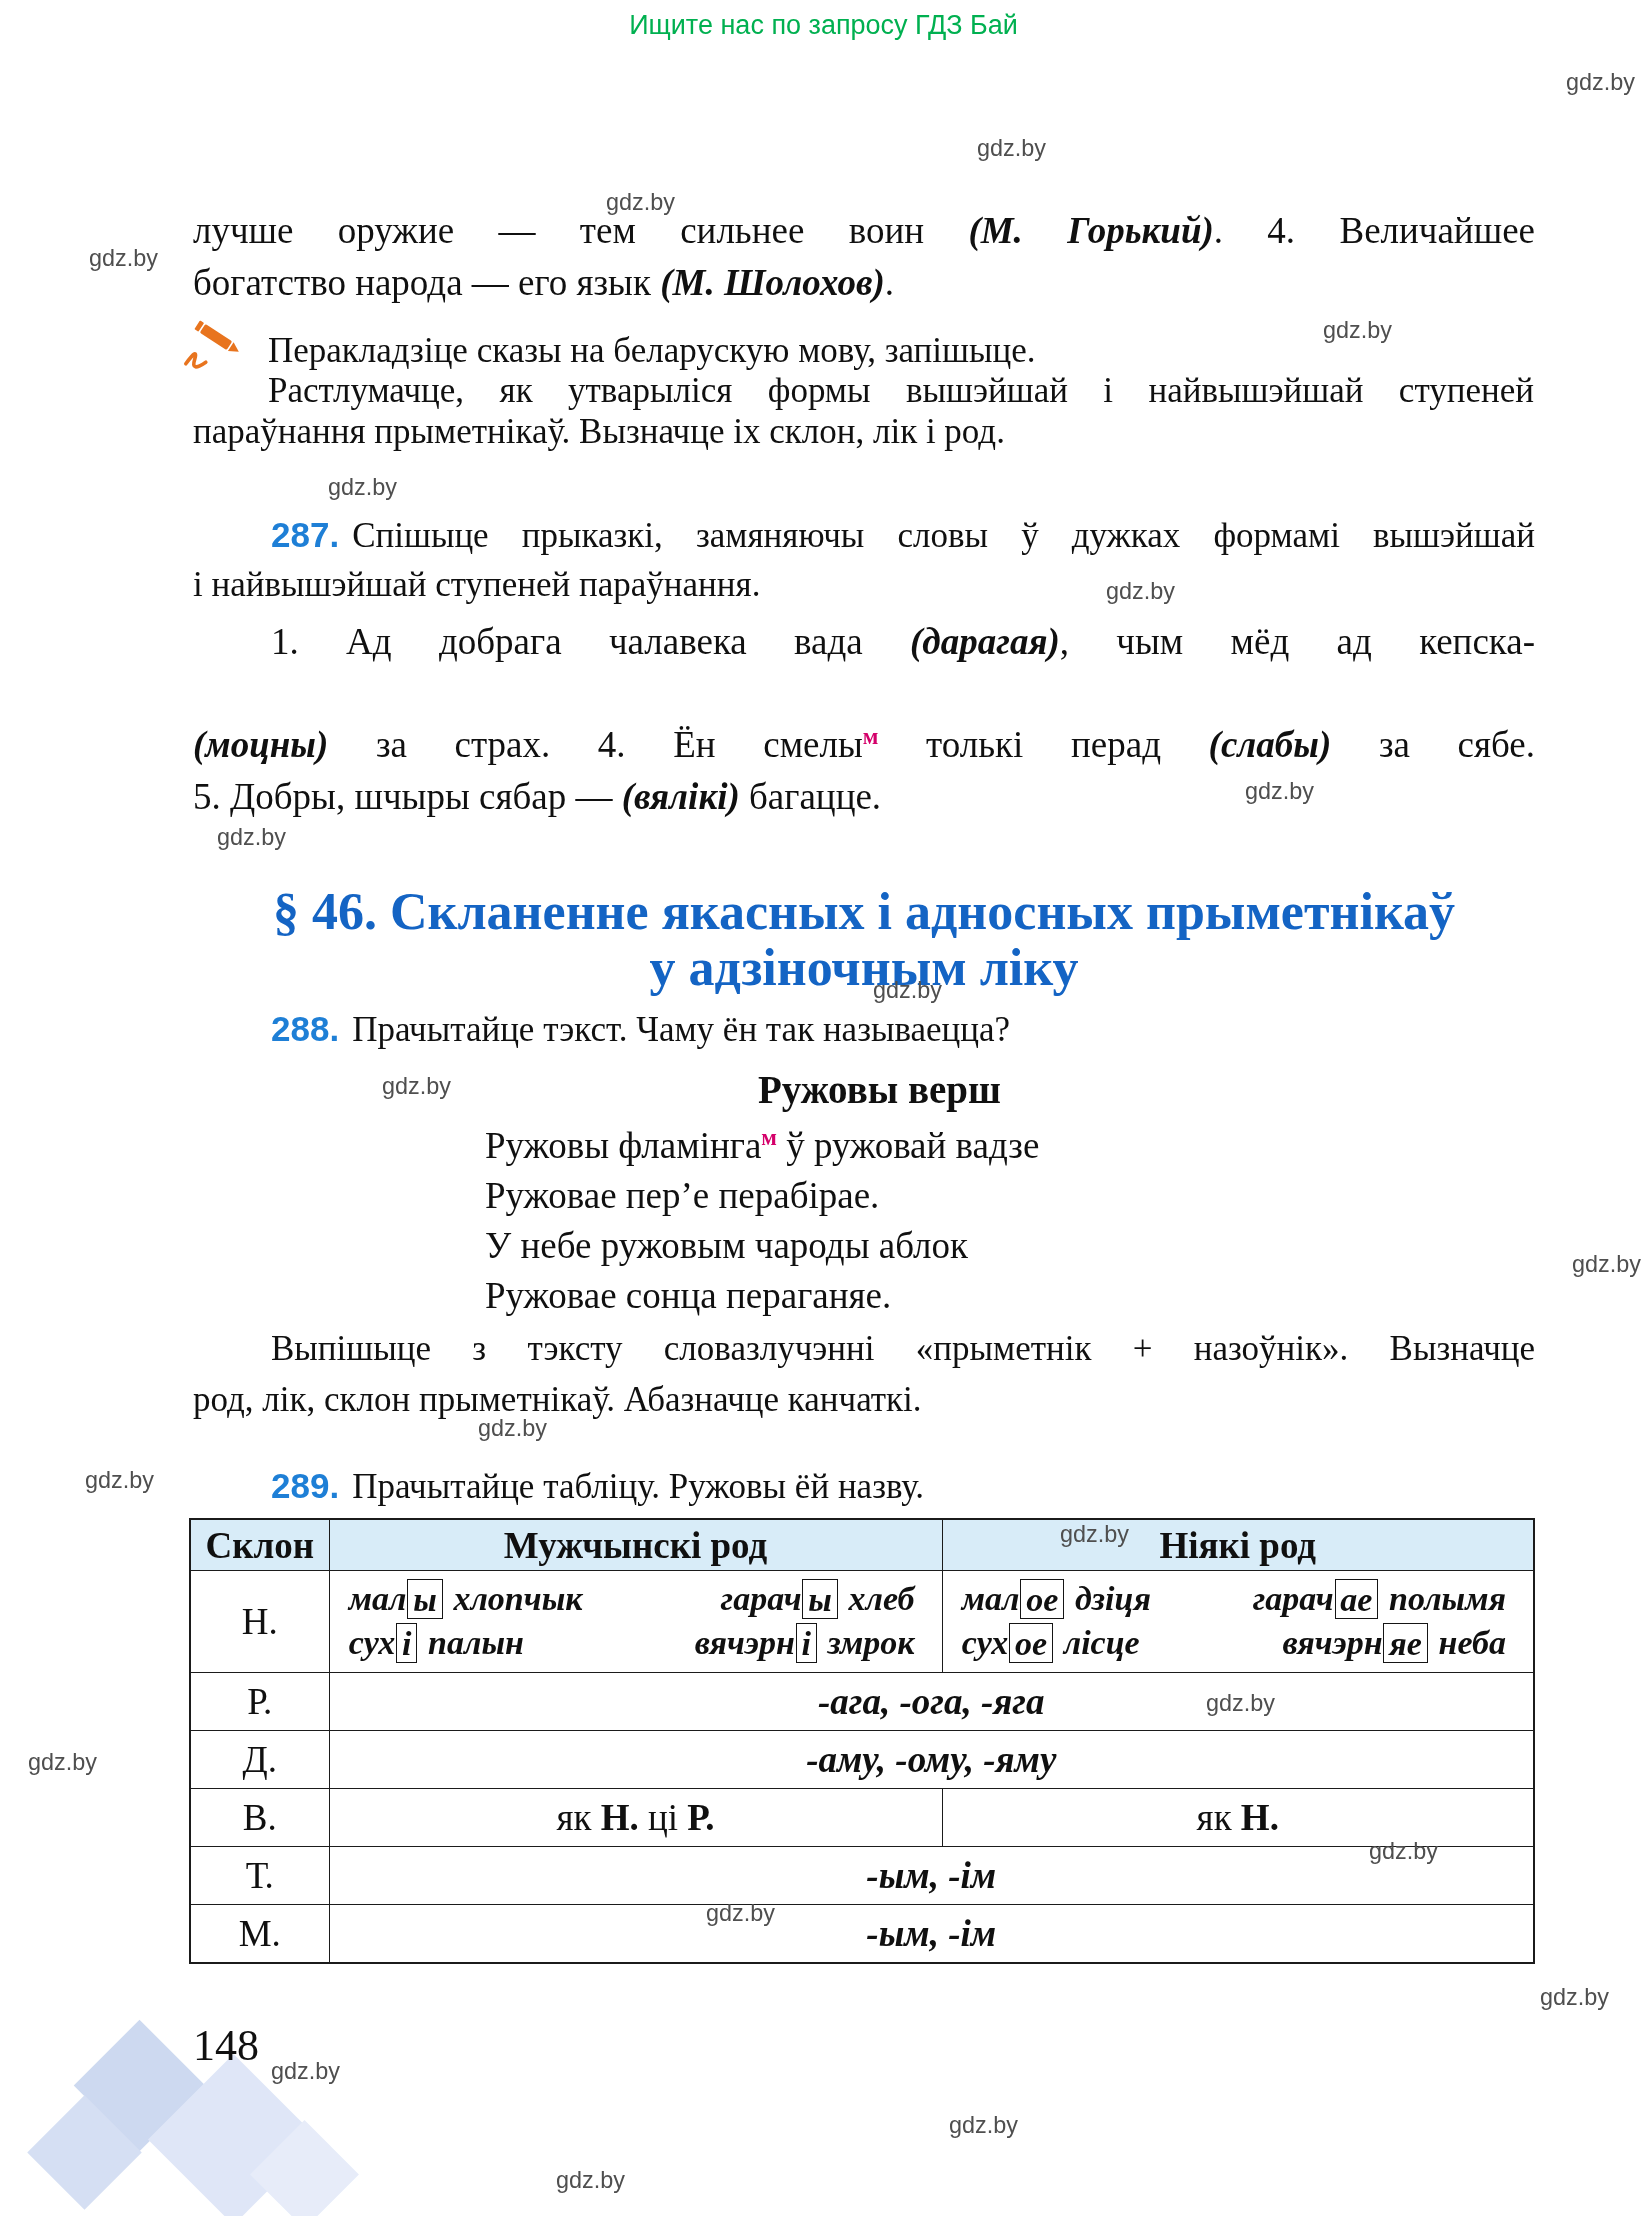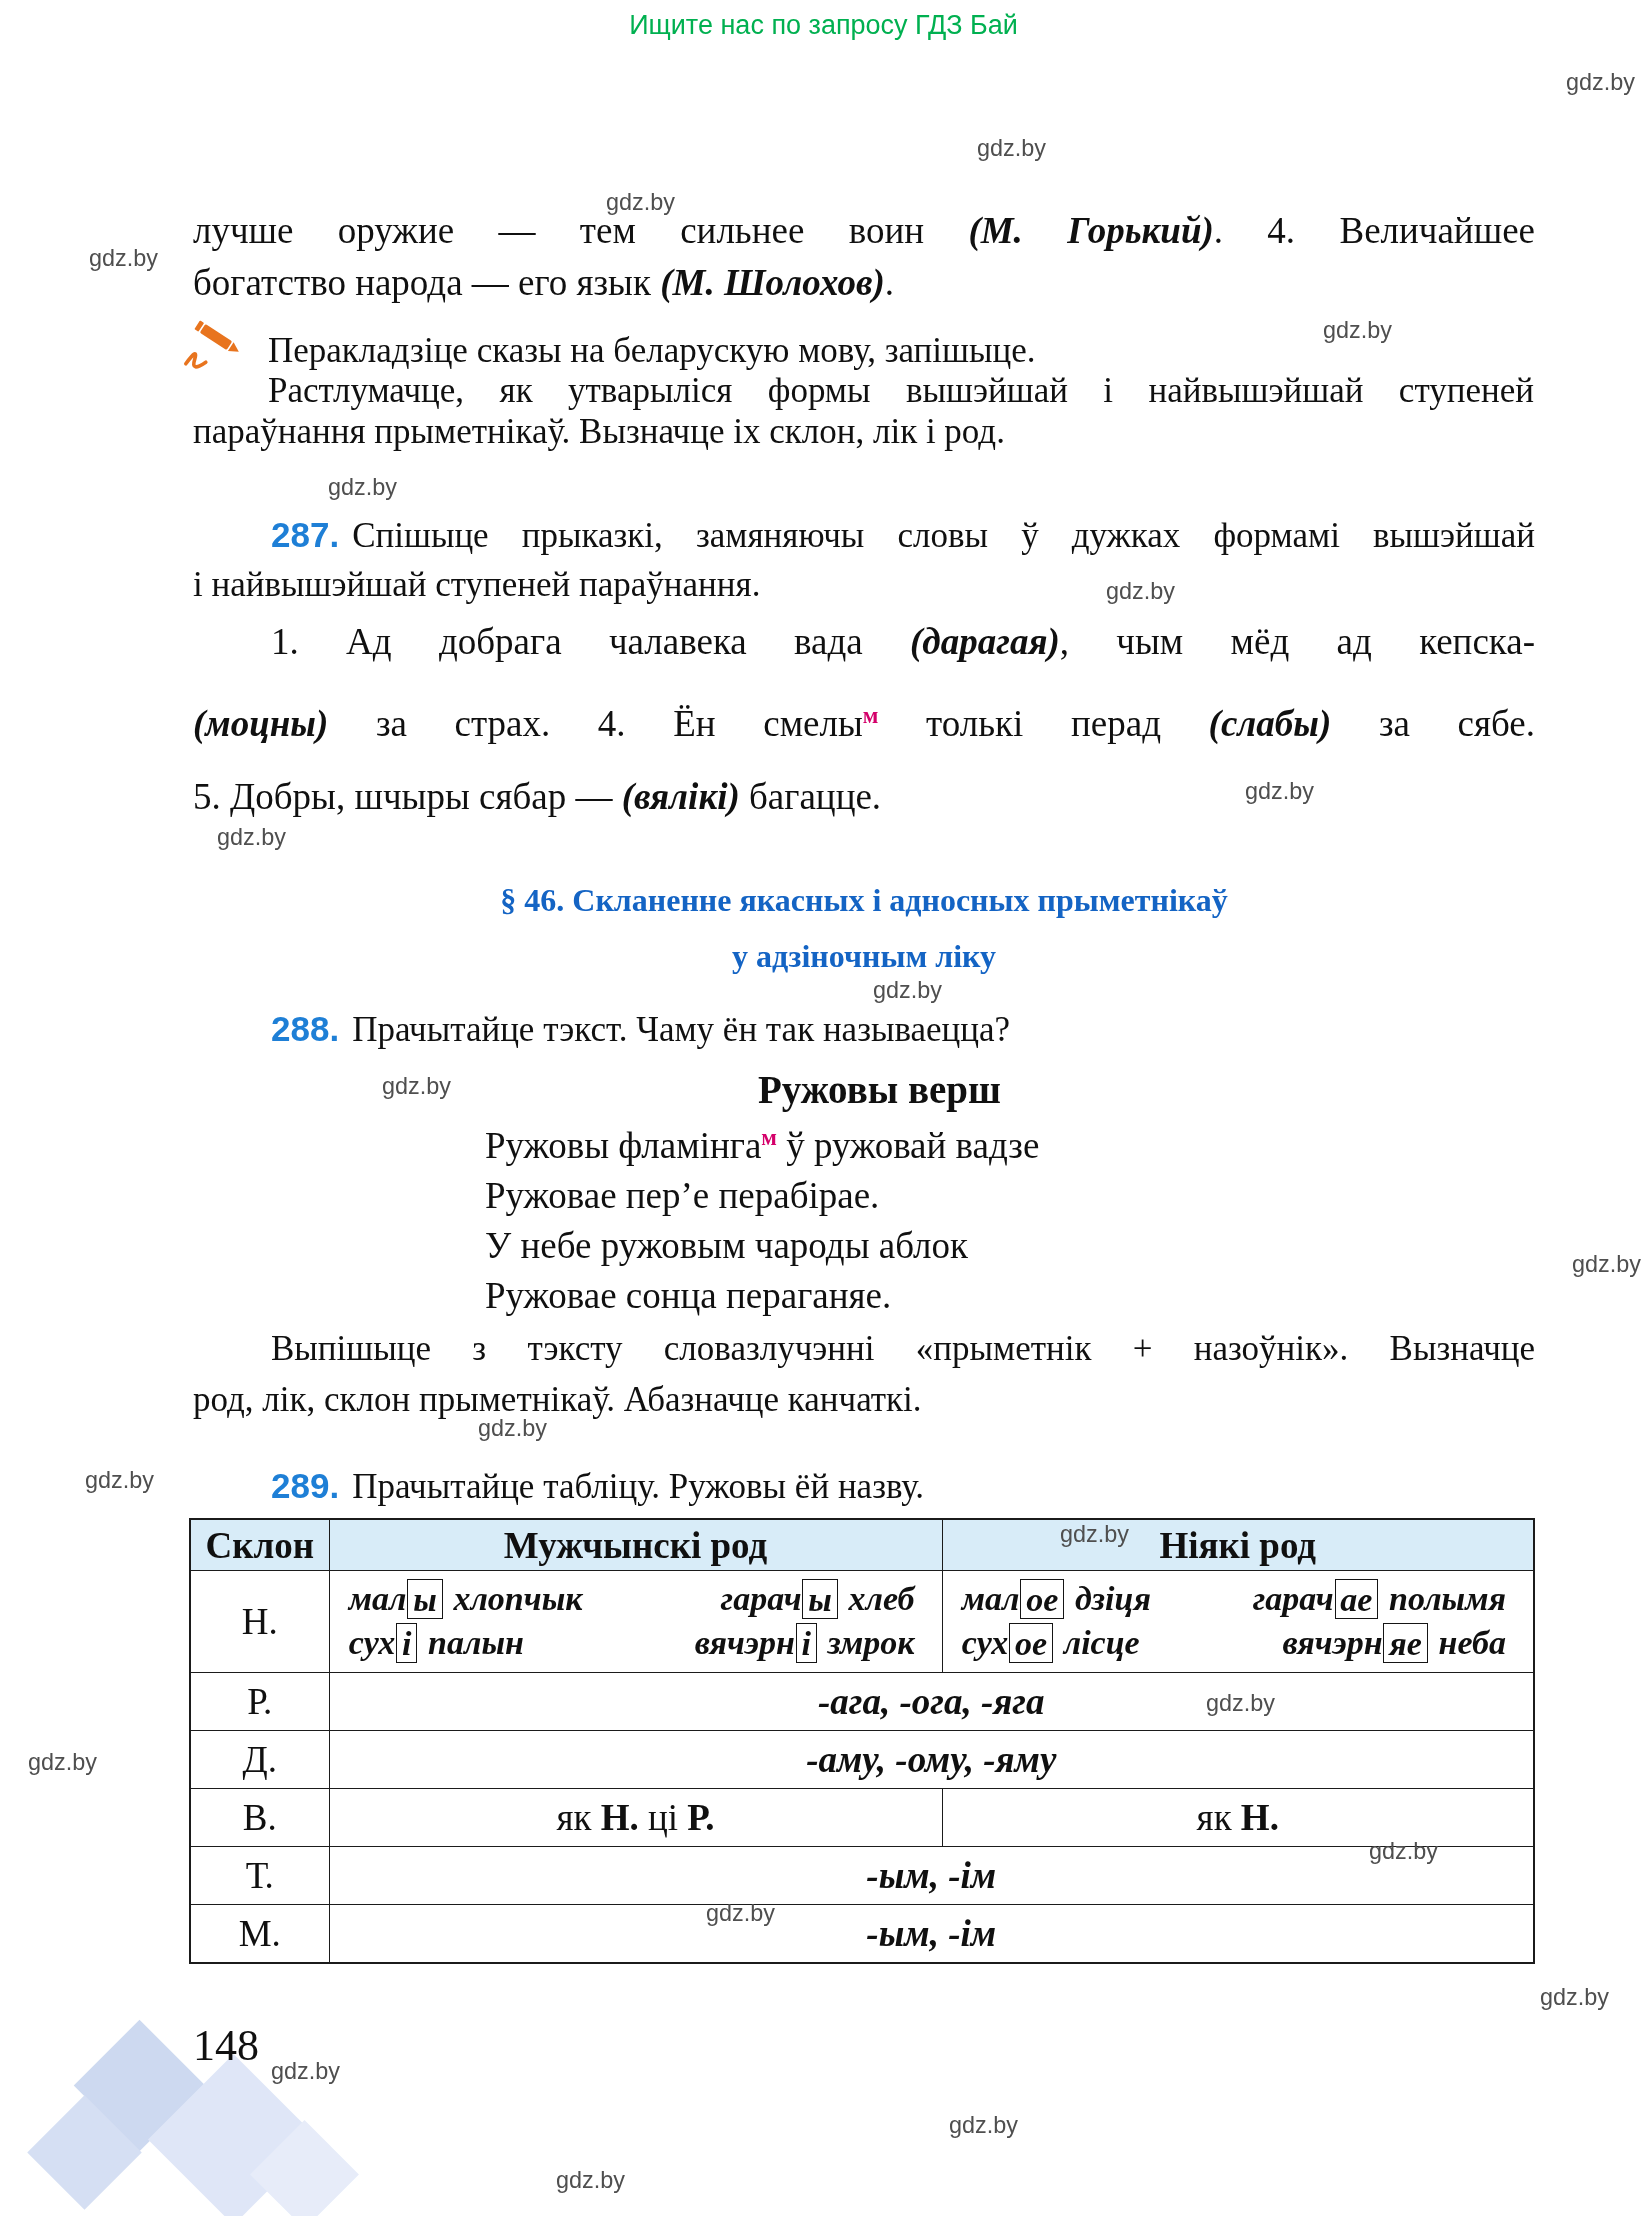--- a/index.html
+++ b/index.html
@@ -17,21 +17,21 @@
         font-family:"Liberation Serif",serif;color:#101010;}
   .line{position:absolute;white-space:nowrap;font-size:37px;line-height:1.25;z-index:2;}
   .sm{font-size:35px;}
   .j{white-space:normal;text-align:justify;text-align-last:justify;}
   .num{font-family:"Liberation Sans",sans-serif;font-weight:bold;color:var(--number-blue);margin-right:13px;}
   .bi{font-weight:bold;font-style:italic;}
   .b{font-weight:bold;}
   .supm{color:var(--marker-magenta);font-weight:bold;font-size:0.62em;vertical-align:super;font-style:normal;line-height:0;}
   .box{border:1.6px solid #151515;padding:0.8px 4.8px;margin:0 2.4px 0 0.8px;}
   .heading-line{position:absolute;left:193px;width:1342px;text-align:center;font-weight:bold;
-        font-size:32px;color:var(--heading-blue);z-index:2;}
+        font-size:52px;color:var(--heading-blue);z-index:2;}
   .wm{position:absolute;font-family:"Liberation Sans",sans-serif;font-size:23.4px;color:var(--watermark-gray);z-index:5;}
   .promo{position:absolute;top:9.7px;left:0;width:100%;text-align:center;
         font-family:"Liberation Sans",sans-serif;font-size:27px;color:var(--promo-green);z-index:4;}
   .footer{position:absolute;top:2181px;left:0;width:100%;text-align:center;
         font-family:"Liberation Sans",sans-serif;font-size:26px;color:var(--footer-blue);z-index:4;}
   .pagenum{position:absolute;left:193px;top:2020px;font-size:44px;z-index:3;}
   .pencil{position:absolute;left:179px;top:319px;color:var(--pencil-orange);z-index:2;}
   .diamond{position:absolute;transform:rotate(45deg);z-index:1;}
   .poem-title{position:absolute;left:758px;top:1067px;font-size:39px;font-weight:bold;white-space:nowrap;z-index:2;}
   table.decl{position:absolute;left:189px;top:1518px;width:1344px;border-collapse:collapse;
@@ -91,21 +91,21 @@
   <div class="line sm" style="left:268px;top:329px">Перакладзіце сказы на беларускую мову, запішыце.</div>
   <div class="line sm j" style="left:268px;top:369px;width:1266px">Растлумачце, як утварыліся формы вышэйшай і найвышэйшай ступеней</div>
   <div class="line sm" style="left:193px;top:410px">параўнання прыметнікаў. Вызначце іх склон, лік і род.</div>
 
   <div class="line sm j" style="left:271px;top:513px;width:1264px">
     <span class="num">287.</span><span>Спішыце прыказкі, замяняючы словы ў дужках формамі вышэйшай</span>
   </div>
   <div class="line sm" style="left:193px;top:563px">і найвышэйшай ступеней параўнання.</div>
 
   <div class="line j" style="left:271px;top:619px;width:1264px"><span>1. Ад добрага чалавека вада </span><span class="bi">(дарагая)</span><span>, чым мёд ад кепска-</span></div>
-  <div class="line j" style="left:193px;top:701px;width:1342px"><span class="bi">(моцны)</span><span> за страх. 4. Ён смелы</span><span class="supm">м</span><span> толькі перад </span><span class="bi">(слабы)</span><span> за сябе.</span></div>
+  <div class="line j" style="left:193px;top:722px;width:1342px"><span class="bi">(моцны)</span><span> за страх. 4. Ён смелы</span><span class="supm">м</span><span> толькі перад </span><span class="bi">(слабы)</span><span> за сябе.</span></div>
   <div class="line" style="left:193px;top:774px"><span>5. Добры, шчыры сябар — </span><span class="bi">(вялікі)</span><span> багацце.</span></div>
 
   <div class="heading-line" style="top:882px">§ 46. Скланенне якасных і адносных прыметнікаў</div>
   <div class="heading-line" style="top:938px">у адзіночным ліку</div>
 
   <div class="line sm" style="left:271px;top:1007px">
     <span class="num">288.</span><span>Прачытайце тэкст. Чаму ён так называецца?</span>
   </div>
 
   <div class="poem-title">Ружовы верш</div>

